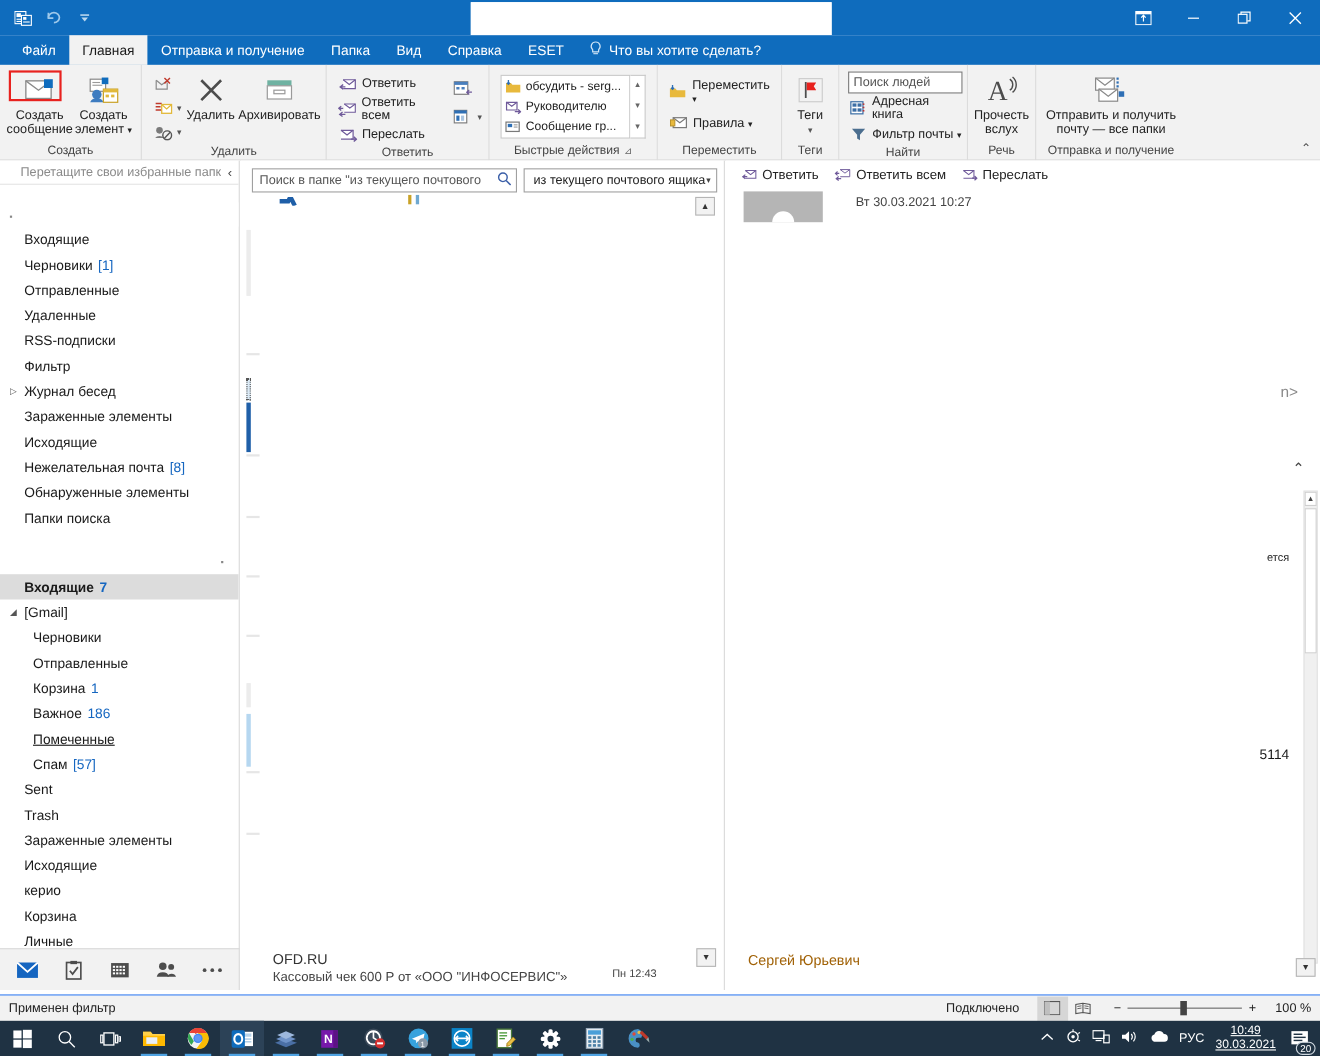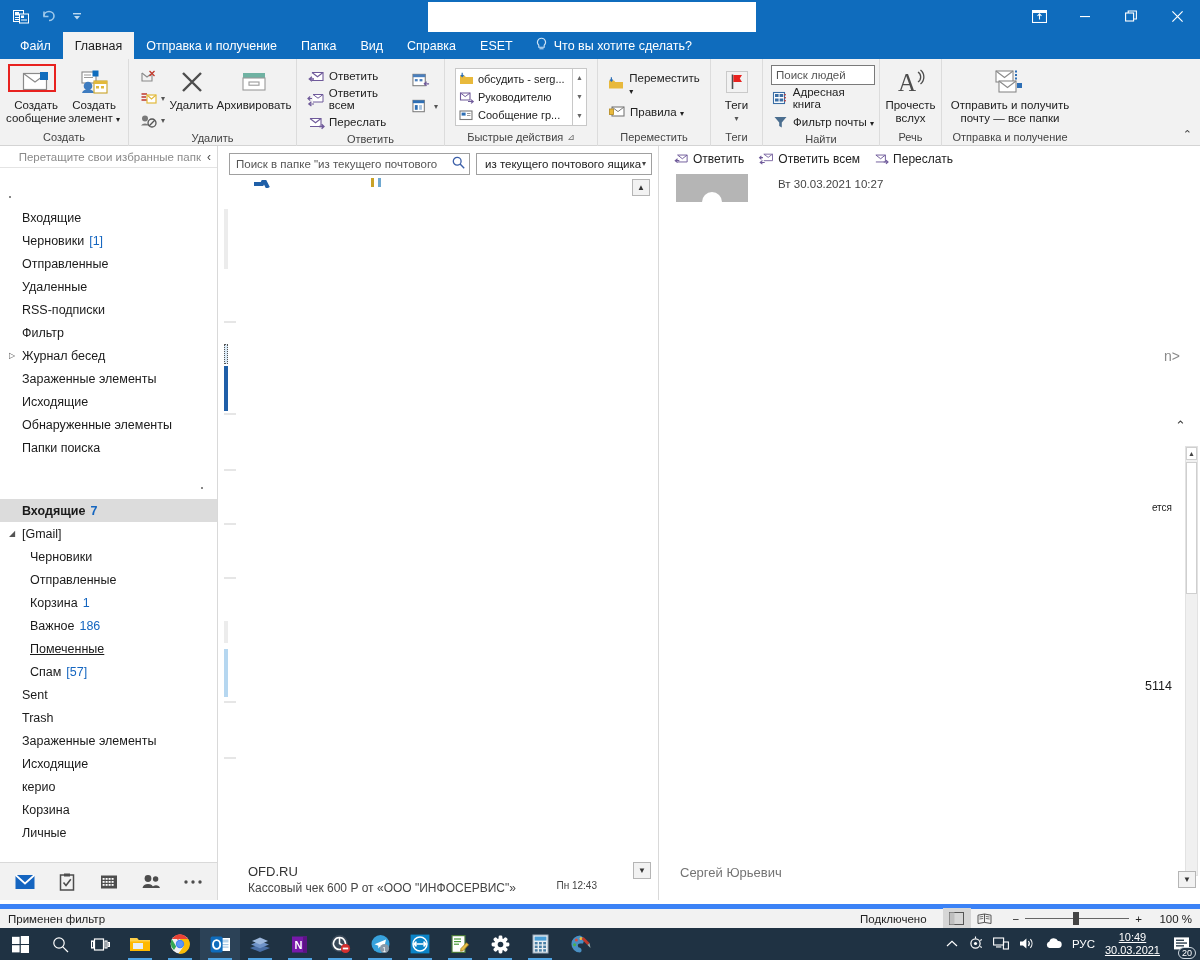--- a/index.html
+++ b/index.html
@@ -176,41 +176,41 @@
   .rp-actions { height: 22px; display:flex; align-items:center; gap: 14px; padding: 3px 0 0 14px; }
   .rp-act { display:flex; align-items:center; gap:4px; font-size: 12px; color: #222; white-space:nowrap;}
   .rp-avatar { position:absolute; left: 16px; top: 28px; width: 72px; height: 28px; background:#b5b5b5; overflow:hidden;}
   .rp-avatar .head { position:absolute; left:26px; top:18px; width:20px; height:20px; border-radius:50%; background:#fff; }
   .rp-date { position:absolute; left: 118px; top: 32px; font-size: 11.5px; color: #444; }
   .rp-frag1 { position:absolute; right: 20px; top: 202px; font-size: 14px; color:#8a8a8a; }
   .rp-chev { position:absolute; right: 14px; top: 272px; font-size: 13px; color:#444; }
   .rp-hr { position:absolute; left: 680px; right: 16px; top: 298px; height: 1px; background:#e0e0e0; }
   .rp-frag2 { position:absolute; right: 28px; top: 356px; font-size: 10px; color:#1a1a1a; }
   .rp-frag3 { position:absolute; right: 28px; top: 533px; font-size: 12.5px; color:#1a1a1a; }
-  .rp-sign { position:absolute; left: 20px; bottom: 20px; font-size: 13px; color: #737373; }
+  .rp-sign { position:absolute; left: 20px; bottom: 20px; font-size: 13px; color: #a16207; }
   .rp-scroll {
     position:absolute; right: 2px; top: 300px; width: 13px; height: 430px;
     background: #f0f0f0; border: 1px solid #e2e2e2;
   }
   .rp-scroll .up, .rp-scroll .dn2 {
     position:absolute; left:0; width: 11px; height: 13px; background:#fff; border:1px solid #cfcfcf;
     display:flex; align-items:center; justify-content:center; font-size:7px; color:#444;
   }
   .rp-scroll .up { top: 0; }
   .rp-scroll .thumb { position:absolute; left:0; top: 15px; width: 11px; height: 132px; background:#fff; border:1px solid #cfcfcf; }
   .rp-down-btn {
     position:absolute; right: 4px; bottom: 12px; width: 18px; height: 17px;
     border: 1px solid #b5b5b5; background:#f2f2f2; display:flex; align-items:center; justify-content:center;
     font-size: 8px; color:#333;
   }
 
   
   .statusbar {
     position: absolute; left: 0; top: 904px; width: 1200px; height: 24px;
-    background: #f2f2f2; border-top: 5px solid #3b82f6;
+    background: #f2f2f2; border-top: 1px solid #3b82f6;
     display: flex; align-items: center; font-size: 11.5px; color: #222;
   }
   .sb-left { padding-left: 8px; }
   .sb-right { margin-left: auto; display: flex; align-items: center; gap: 0; padding-right: 8px; }
   .sb-connected { padding-right: 16px; }
   .sb-viewbtn { width: 28px; height: 22px; display:flex; align-items:center; justify-content:center; }
   .sb-viewbtn.active { background: #d6d6d6; }
   .zoom-wrap { display:flex; align-items:center; gap: 6px; padding-left: 14px; }
   .zoom-track { width: 104px; height: 1px; background: #666; position: relative; }
   .zoom-thumb { position:absolute; left: 48px; top: -6px; width: 6px; height: 13px; background:#444; }
@@ -683,20 +683,24 @@
           </div>
           <div class="folder" style="position: relative;">
             <span class="tri">▷</span>
             <span>Журнал бесед</span>
           </div>
           <div class="folder" style="position: relative;">
             <span>Зараженные элементы</span>
           </div>
           <div class="folder" style="position: relative;">
             <span>Исходящие</span>
+          </div>
+          <div class="folder" style="position: relative;">
+            <span>Нежелательная почта</span>
+            <span class="cnt">[8]</span>
           </div>
           <div class="folder" style="position: relative;">
             <span>Обнаруженные элементы</span>
           </div>
           <div class="folder" style="position: relative;">
             <span>Папки поиска</span>
           </div>
         </div>
       <div class="sep-box">
           <span class="inner"></span>

